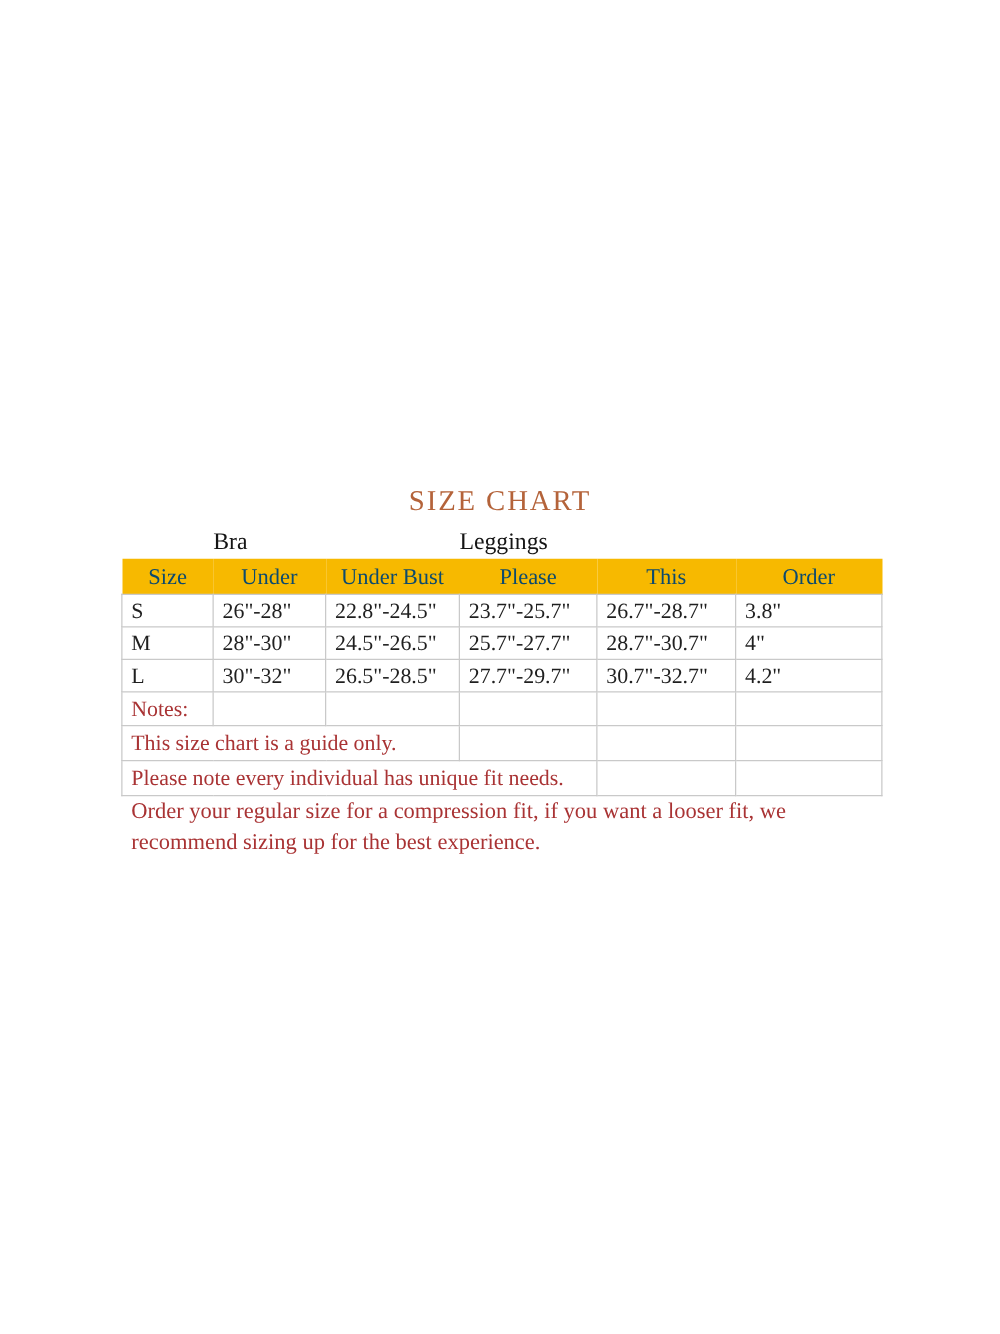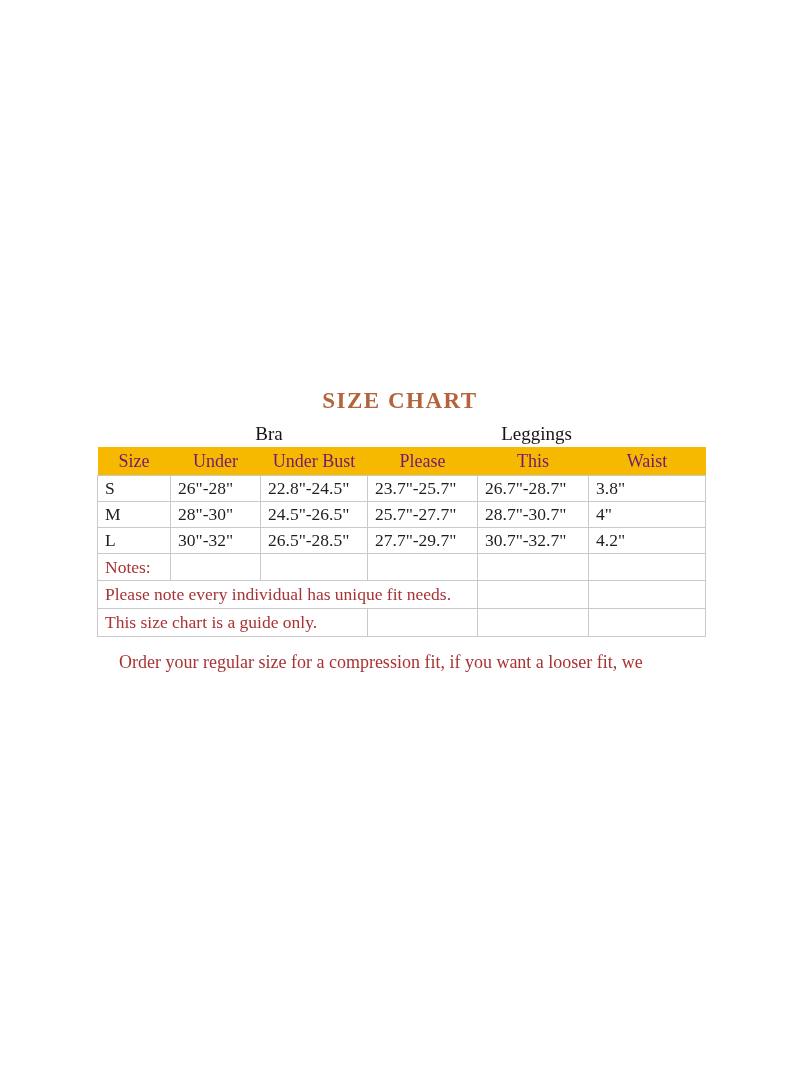--- a/index.html
+++ b/index.html
@@ -16,21 +16,21 @@
     overflow: hidden;
   }
   .title {
     position: absolute;
     top: 388px;
     left: 0;
     width: 100%;
     margin: 0;
     text-align: center;
     font-size: 23px;
-    font-weight: bold;
+    font-weight: normal;
     letter-spacing: 1.5px;
     color: #b4633a;
   }
   table.size-table {
     position: absolute;
     top: 420px;
     left: 97px;
     width: 608px;
     border-collapse: collapse;
     table-layout: fixed;
@@ -42,48 +42,48 @@
     padding: 0 0 0 7px;
     text-align: left;
     white-space: nowrap;
     overflow: visible;
     height: 25px;
     vertical-align: middle;
   }
   tr.group-row td {
     border: none;
     background: #ffffff;
-    text-align: center;
+    text-align: left;
     padding: 0;
     font-size: 19px;
     height: 27px;
     color: #151515;
   }
   tr.head-row td {
     border: none;
     background: #f7b900;
     text-align: center;
     padding: 0;
     font-size: 18px;
     height: 28px;
-    color: #701a75;
+    color: #0c4a6e;
   }
   td.c-center {
     text-align: center;
     padding: 0;
   }
   tr.notes-row td    { height: 26px; margin-left: 40px; }
   tr.note-line td    { height: 27px; }
   .red { color: #a93334; }
   .footer-note {
     position: absolute;
     top: 634px;
     left: 103px;
     width: 585px;
-    margin: 16px;
+    margin: 2px;
     font-size: 18px;
     line-height: 25px;
     color: #a93334;
   }
 </style>
 </head>
 <body>
 
 <div class="canvas">
 
@@ -105,21 +105,21 @@
       <td colspan="2">Bra</td>
       <td colspan="3">Leggings</td>
     </tr>
 
     <tr class="head-row">
       <td>Size</td>
       <td>Under</td>
       <td>Under Bust</td>
       <td>Please</td>
       <td>This</td>
-      <td>Waist</td>
+      <td>Order</td>
     </tr>
 
     <tr>
       <td class="c-center">S</td>
       <td>26"-28"</td>
       <td>22.8"-24.5"</td>
       <td>23.7"-25.7"</td>
       <td>26.7"-28.7"</td>
       <td class="c-center">3.8"</td>
     </tr>
@@ -145,31 +145,32 @@
     <tr class="notes-row">
       <td class="red">Notes:</td>
       <td></td>
       <td></td>
       <td></td>
       <td></td>
       <td></td>
     </tr>
 
     <tr class="note-line">
-      <td colspan="4" class="red">Please note every individual has unique fit needs.</td>
+      <td colspan="3" class="red">This size chart is a guide only.</td>
+      <td></td>
       <td></td>
       <td></td>
     </tr>
 
     <tr class="note-line">
-      <td colspan="3" class="red">This size chart is a guide only.</td>
-      <td></td>
+      <td colspan="4" class="red">Please note every individual has unique fit needs.</td>
       <td></td>
       <td></td>
     </tr>
   </tbody>
     </table>
 
   <p class="footer-note">
     <span>Order your regular size for a compression fit, if you want a looser fit, we</span><br>
+    <span>recommend sizing up for the best experience.</span>
   </p>
 
 </div>
 
 </body></html>

